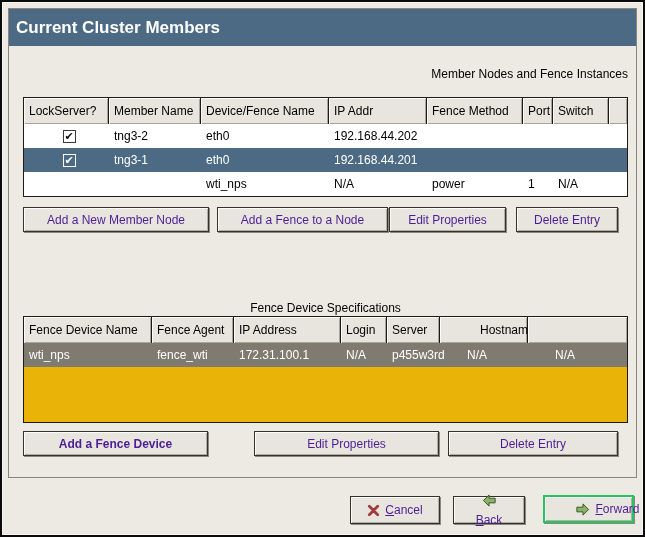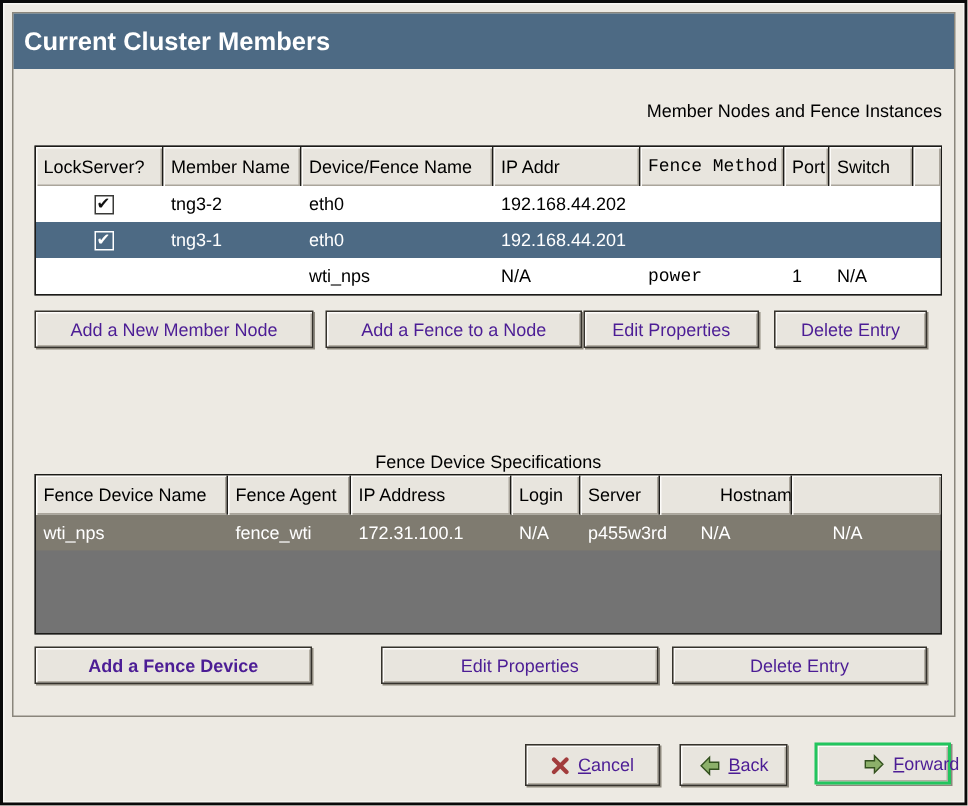--- a/index.html
+++ b/index.html
@@ -14,42 +14,42 @@
   }
   .titlebar{
     position:absolute;left:0;top:0;width:100%;height:37px;background:#4d6a84;
     color:#ffffff;font-size:17px;font-weight:bold;line-height:37px;padding-left:7px;
   }
   .caption{
     position:absolute;left:14px;width:605px;text-align:center;
     font-size:12px;color:#000;
   }
   .table{
-    position:absolute;left:14px;width:605px;background:#737373;
+    position:absolute;left:14px;width:605px;background:#eab308;
     border:1px solid #1c1b18;
   }
   .thead{display:flex;height:26px;}
   .th{
     background:#e8e5de;border-right:1px solid #1c1b18;
     box-shadow:inset 1px 1px 0 #fdfcfa, inset -1px -1px 0 #aaa59b;
     font-size:12px;color:#000;line-height:26px;padding-left:5px;
     white-space:nowrap;overflow:hidden;
   }
   .th.fill{flex:1;border-right:none;}
   .tr{display:flex;height:24px;background:#ffffff;color:#000;}
   .tr.sel-blue{background:#4d6a84;color:#ffffff;}
   .tr.sel-gray{background:#7f7b70;color:#ffffff;}
   .td{
     font-size:12px;line-height:24px;padding-left:5px;
     white-space:nowrap;overflow:hidden;
   }
   .td.fill{flex:1;}
   
   .t1 .c0{width:85px;}  .t1 .c1{width:92px;}  .t1 .c2{width:128px;}
-  .t1 .c3{width:98px;}  .t1 .c4{width:96px;font-family:Liberation Mono, monospace;}  .t1 .c5{width:30px;}
+  .t1 .c3{width:98px;}  .t1 .c4{width:96px;}  .t1 .c5{width:30px;}
   .t1 .c6{width:56px;}
   
   .t2 .c0{width:128px;} .t2 .c1{width:82px;}  .t2 .c2{width:107px;}
   .t2 .c3{width:46px;}  .t2 .c4{width:75px;}  .t2 .c5{width:53px;}
   .t2 .c6{width:88px;padding-left:40px;}
   .cb-cell{display:flex;align-items:center;justify-content:center;}
   .checkbox{
     width:13px;height:13px;background:#ffffff;border:1px solid #3a3a38;
     font-size:11px;line-height:11px;text-align:center;color:#111;
   }
@@ -161,21 +161,21 @@
 
   <button class="btn footer-btn" style="left:348px;top:494px;width:90px;">
     <span class="icon">
       <svg width="13" height="13" viewBox="0 0 14 14">
           <path d="M2.5 2.5 L11.5 11.5 M11.5 2.5 L2.5 11.5" stroke="#a23c3c" stroke-width="3" stroke-linecap="round" fill="none"></path>
         </svg>
     </span>
     <span><span class="mn">C</span><span>ancel</span></span>
   </button>
 
-  <button class="btn footer-btn" style="left:451px;top:494px;width:72px;">
+  <button class="btn footer-btn" style="left:451px;top:494px;width:72px;flex-direction:column;">
     <span class="icon">
       <svg width="15" height="15" viewBox="0 0 16 16">
           <path d="M7.5 2 L1.5 8 L7.5 14 L7.5 10.5 L14 10.5 L14 5.5 L7.5 5.5 Z" fill="#8cb06a" stroke="#33511f" stroke-width="1"></path>
         </svg>
     </span>
     <span><span class="mn">B</span><span>ack</span></span>
   </button>
 
   <button class="btn footer-btn default" style="left:541px;top:493px;width:91px;">
     <span class="icon">

